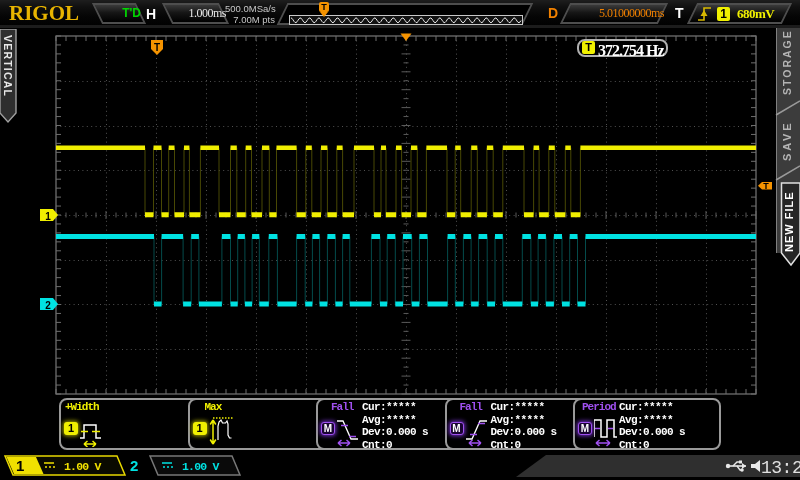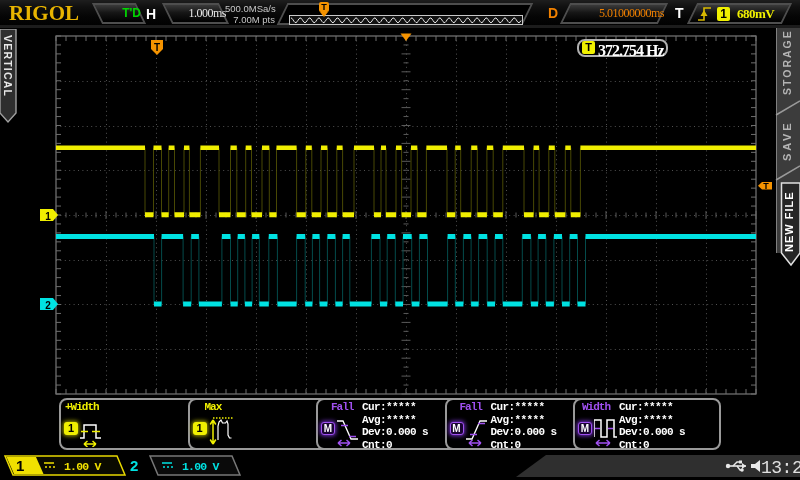--- a/index.html
+++ b/index.html
@@ -155,21 +155,21 @@
 Dev:0.000 s
 Cnt:0</div>
   <div class="badgeM">M</div>
   <svg class="abs" style="left:19px;top:15px" width="26" height="32">
         <path d="M0 24h6l8-18h7" stroke="#fff" stroke-width="1.3" fill="none"></path>
    <path d="M4 19.5h7M12 8.5h7" stroke="#a050f0" stroke-width="1.5"></path>
    <path d="M3 28h12M3 28l3.5-3M3 28l3.5 3M15 28l-3.5-3M15 28l-3.5 3" stroke="#a050f0" stroke-width="1.5" fill="none"></path>
       </svg>
 </div>
 <div class="mpanel" style="left:573px">
-  <div class="mlabel" style="left:7px;color:#a050f0">Width</div>
+  <div class="mlabel" style="left:7px;color:#a050f0">Period</div>
   <div class="mvals">Cur:*****
 Avg:*****
 Dev:0.000 s
 Cnt:0</div>
   <div class="badgeM">M</div>
   <svg class="abs" style="left:19px;top:15px" width="26" height="32">
         <path d="M0 22V5h7v17h6V5h7v17h3" stroke="#fff" stroke-width="1.5" fill="none"></path>
    <path d="M1 13.5h5M14 13.5h5" stroke="#a050f0" stroke-width="1.3"></path>
    <path d="M2 28h14M2 28l3.5-3M2 28l3.5 3M16 28l-3.5-3M16 28l-3.5 3" stroke="#a050f0" stroke-width="1.5" fill="none"></path>
       </svg>

